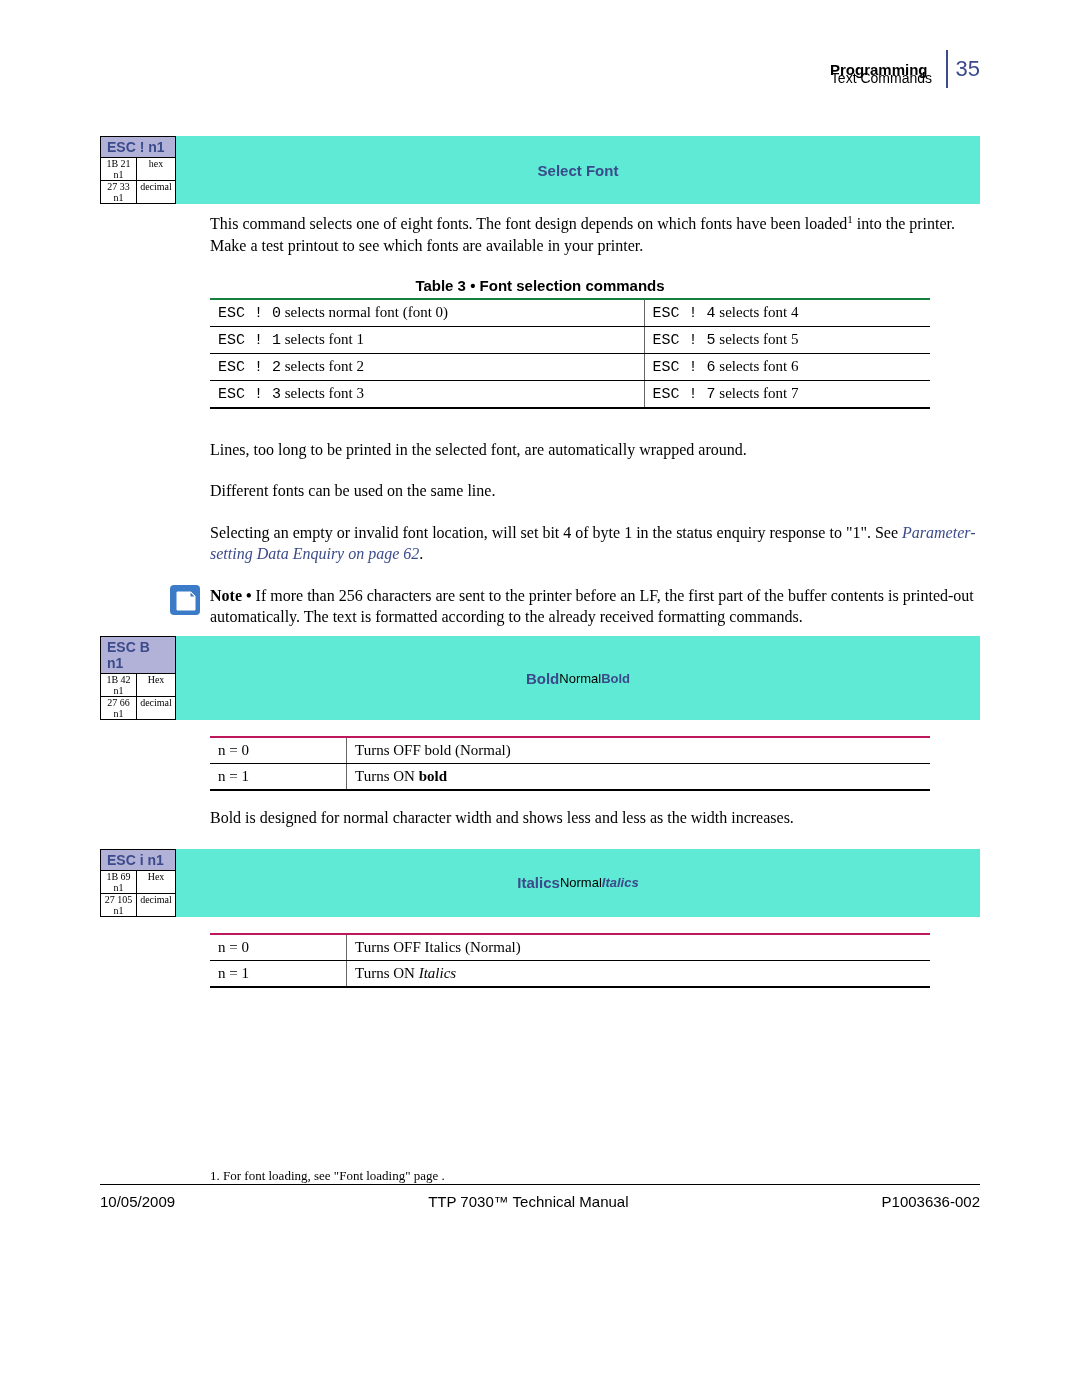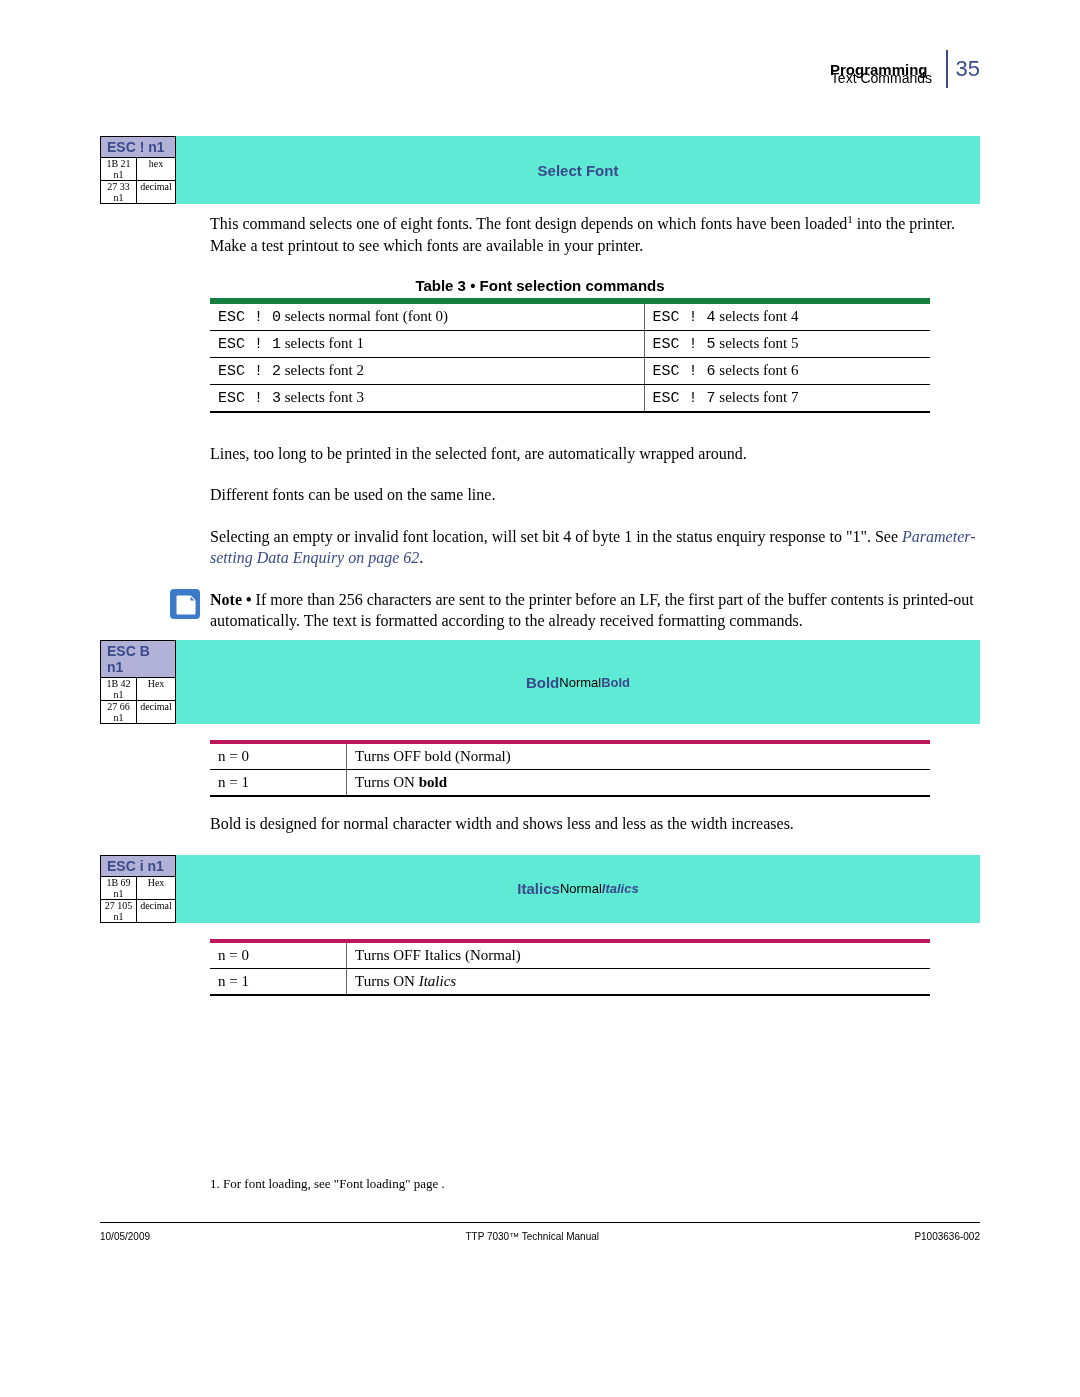--- a/index.html
+++ b/index.html
@@ -126,21 +126,21 @@
     margin-bottom: 30px;
   }
   table.fonttable td {
     border-top: 1px solid #000;
     border-bottom: 1px solid #000;
     border-left: 1px solid #666;
     padding: 4px 8px;
     font-size: 15px;
   }
   table.fonttable td:first-child { border-left: none; }
-  table.fonttable tr:first-child td { border-top: 6px solid #15803d; }
+  table.fonttable tr:first-child td { border-top: 2px solid #15803d; }
   table.fonttable tr:last-child td { border-bottom: 2px solid #000; }
   .mono { font-family: "Courier New", monospace; }
   .linkish { color: #3b4a8a; font-style: italic; }
   .noteicon {
     width: 30px;
     height: 30px;
     background: #3b7bc8;
     border-radius: 4px;
     display: inline-block;
     position: relative;
@@ -165,35 +165,34 @@
     margin-bottom: 16px;
   }
   table.simple td {
     border-top: 1px solid #000;
     border-bottom: 1px solid #000;
     border-left: 1px solid #666;
     padding: 4px 8px;
     font-size: 15px;
   }
   table.simple td:first-child { border-left: none; width: 120px; }
-  table.simple tr:first-child td { border-top: 4px solid #be185d; }
+  table.simple tr:first-child td { border-top: 2px solid #be185d; }
   table.simple tr:last-child td { border-bottom: 2px solid #000; }
   .footnotes {
     margin-top: 180px;
     font-size: 13px;
     margin-left: 110px;
   }
   .footerline {
     border-top: 1px solid #000;
-    margin-top: 30px;
     padding-top: 8px;
     display: flex;
     justify-content: space-between;
     font-family: Arial, Helvetica, sans-serif;
-    font-size: 10px;
+    font-size: 15px;
   }
 </style>
 </head>
 <body>
 
 <div class="page">
 
   <div class="header">
     <div class="header-row1">
       <div>

